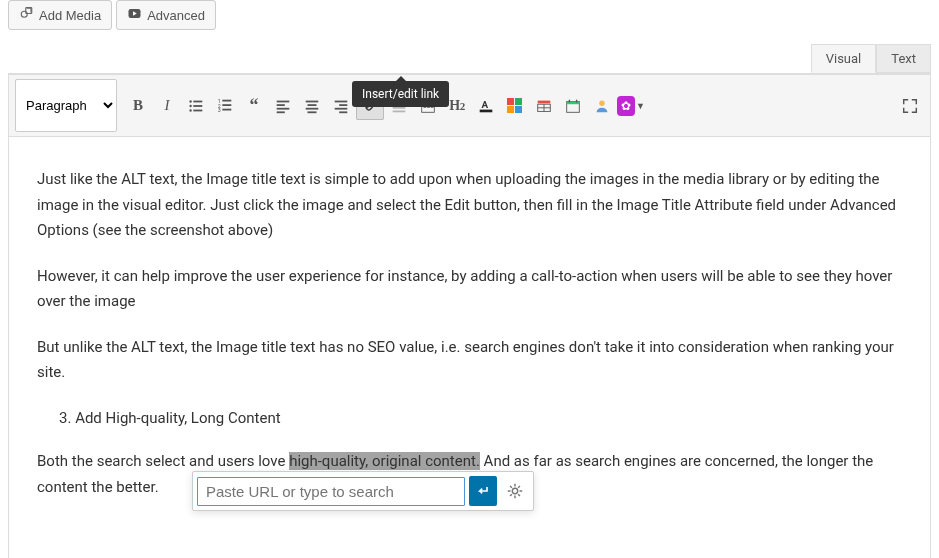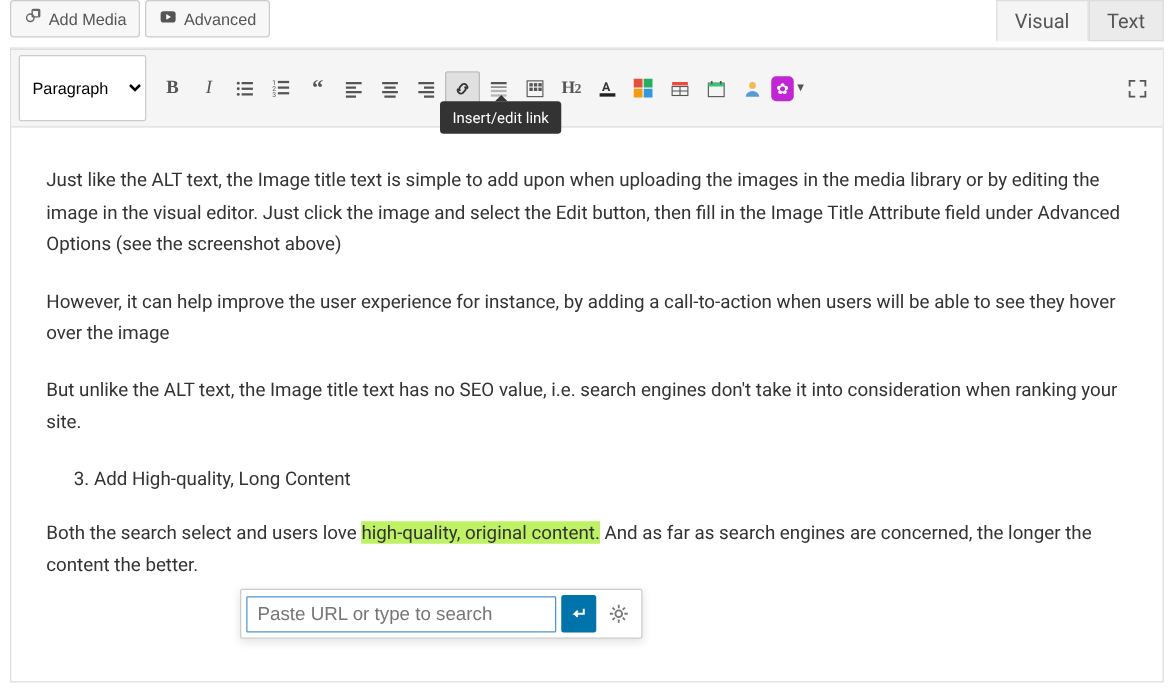--- a/index.html
+++ b/index.html
@@ -4,42 +4,42 @@
 <style>
 * { box-sizing: border-box; margin: 0; padding: 0; }
 body { font-family: -apple-system, BlinkMacSystemFont, "Segoe UI", Roboto, sans-serif; background: #fff; width: 939px; height: 558px; overflow: hidden; color: #333; }
 
 .editor-wrap { border: 1px solid #ddd; margin: 8px; position: relative; }
 
 .top-row { display: flex; align-items: flex-start; justify-content: space-between; padding: 0 0 0 0; }
 .media-buttons { display: flex; gap: 4px; padding: 0 0 8px 0; margin: 0 0 0 0; }
 .btn { background: #f7f7f7; border: 1px solid #ccc; border-radius: 3px; padding: 5px 10px; font-size: 13px; display: inline-flex; align-items: center; gap: 5px; cursor: pointer; color: #555; }
 .tabs { display: flex; }
-.tab { padding: 6px 14px; font-size: 16px; color: #555; background: #ebebeb; border: 1px solid #ddd; cursor: pointer; }
+.tab { padding: 6px 14px; font-size: 13px; color: #555; background: #ebebeb; border: 1px solid #ddd; cursor: pointer; margin-top: 44px; }
 .tab.active { background: #f5f5f5; border-bottom-color: #f5f5f5; }
 
 .toolbar { display: flex; align-items: center; background: #f5f5f5; border-top: 1px solid #ddd; border-bottom: 1px solid #ddd; padding: 4px 6px; gap: 1px; }
 .format-select { font-size: 13px; padding: 17px 6px; border: 1px solid #ccc; background: #fff; border-radius: 2px; margin-right: 6px; min-width: 102px; cursor: pointer; }
 .tbtn { width: 28px; height: 28px; display: inline-flex; align-items: center; justify-content: center; border-radius: 2px; cursor: pointer; color: #555; font-size: 15px; position: relative; }
 .tbtn.active { background: #e0e0e0; box-shadow: inset 0 0 0 1px #bbb; }
 .tbtn svg { width: 18px; height: 18px; }
 .h2btn { font-weight: bold; font-size: 14px; letter-spacing: -0.5px; font-family: Georgia, serif; }
 .expand-btn { margin-left: auto; }
 
 .tooltip { position: absolute; top: 81px; left: 352px; background: #333; color: #fff; font-size: 12px; padding: 6px 10px; border-radius: 3px; white-space: nowrap; z-index: 50; }
 .tooltip::before { content: ""; position: absolute; top: -5px; left: 50%; margin-left: -5px; border: 5px solid transparent; border-bottom-color: #333; border-top: none; }
 
 .content { padding: 30px 28px 60px 28px; font-size: 15px; line-height: 1.7; color: #333; }
 .content p { margin-bottom: 20px; }
 .content .ol-item { margin: 18px 0 18px 22px; }
 .content .ol-num { display: inline; }
-.highlight { background: #bef264; }
+.highlight { background: #a3a3a3; }
 
 .link-popup { position: absolute; left: 192px; top: 471px; display: flex; align-items: center; background: #fff; border: 1px solid #ccc; border-radius: 2px; box-shadow: 0 2px 8px rgba(0,0,0,0.12); padding: 4px; gap: 4px; z-index: 40; }
-.link-input { width: 248px; padding: 5px 8px; font-size: 15px; border: 1px solid #4f94d4; border-radius: 1px; outline: none; color: #888; }
+.link-input { width: 268px; padding: 5px 8px; font-size: 15px; border: 1px solid #4f94d4; border-radius: 1px; outline: none; color: #888; }
 .link-apply { width: 28px; height: 30px; background: #0073aa; border: none; display: flex; align-items: center; justify-content: center; cursor: pointer; border-radius: 2px; }
 .link-gear { width: 28px; height: 30px; display: flex; align-items: center; justify-content: center; cursor: pointer; color: #777; }
 
 
 .squares { display:inline-flex; flex-wrap:wrap; width:16px; height:16px; gap:1px; }
 .squares span { width:7px; height:7px; }
 .purple-badge { width:20px; height:20px; background:#c026d3; border-radius:4px; display:flex; align-items:center; justify-content:center; color:#fff; font-size:12px; }
 </style>
 </head>
 <body>

